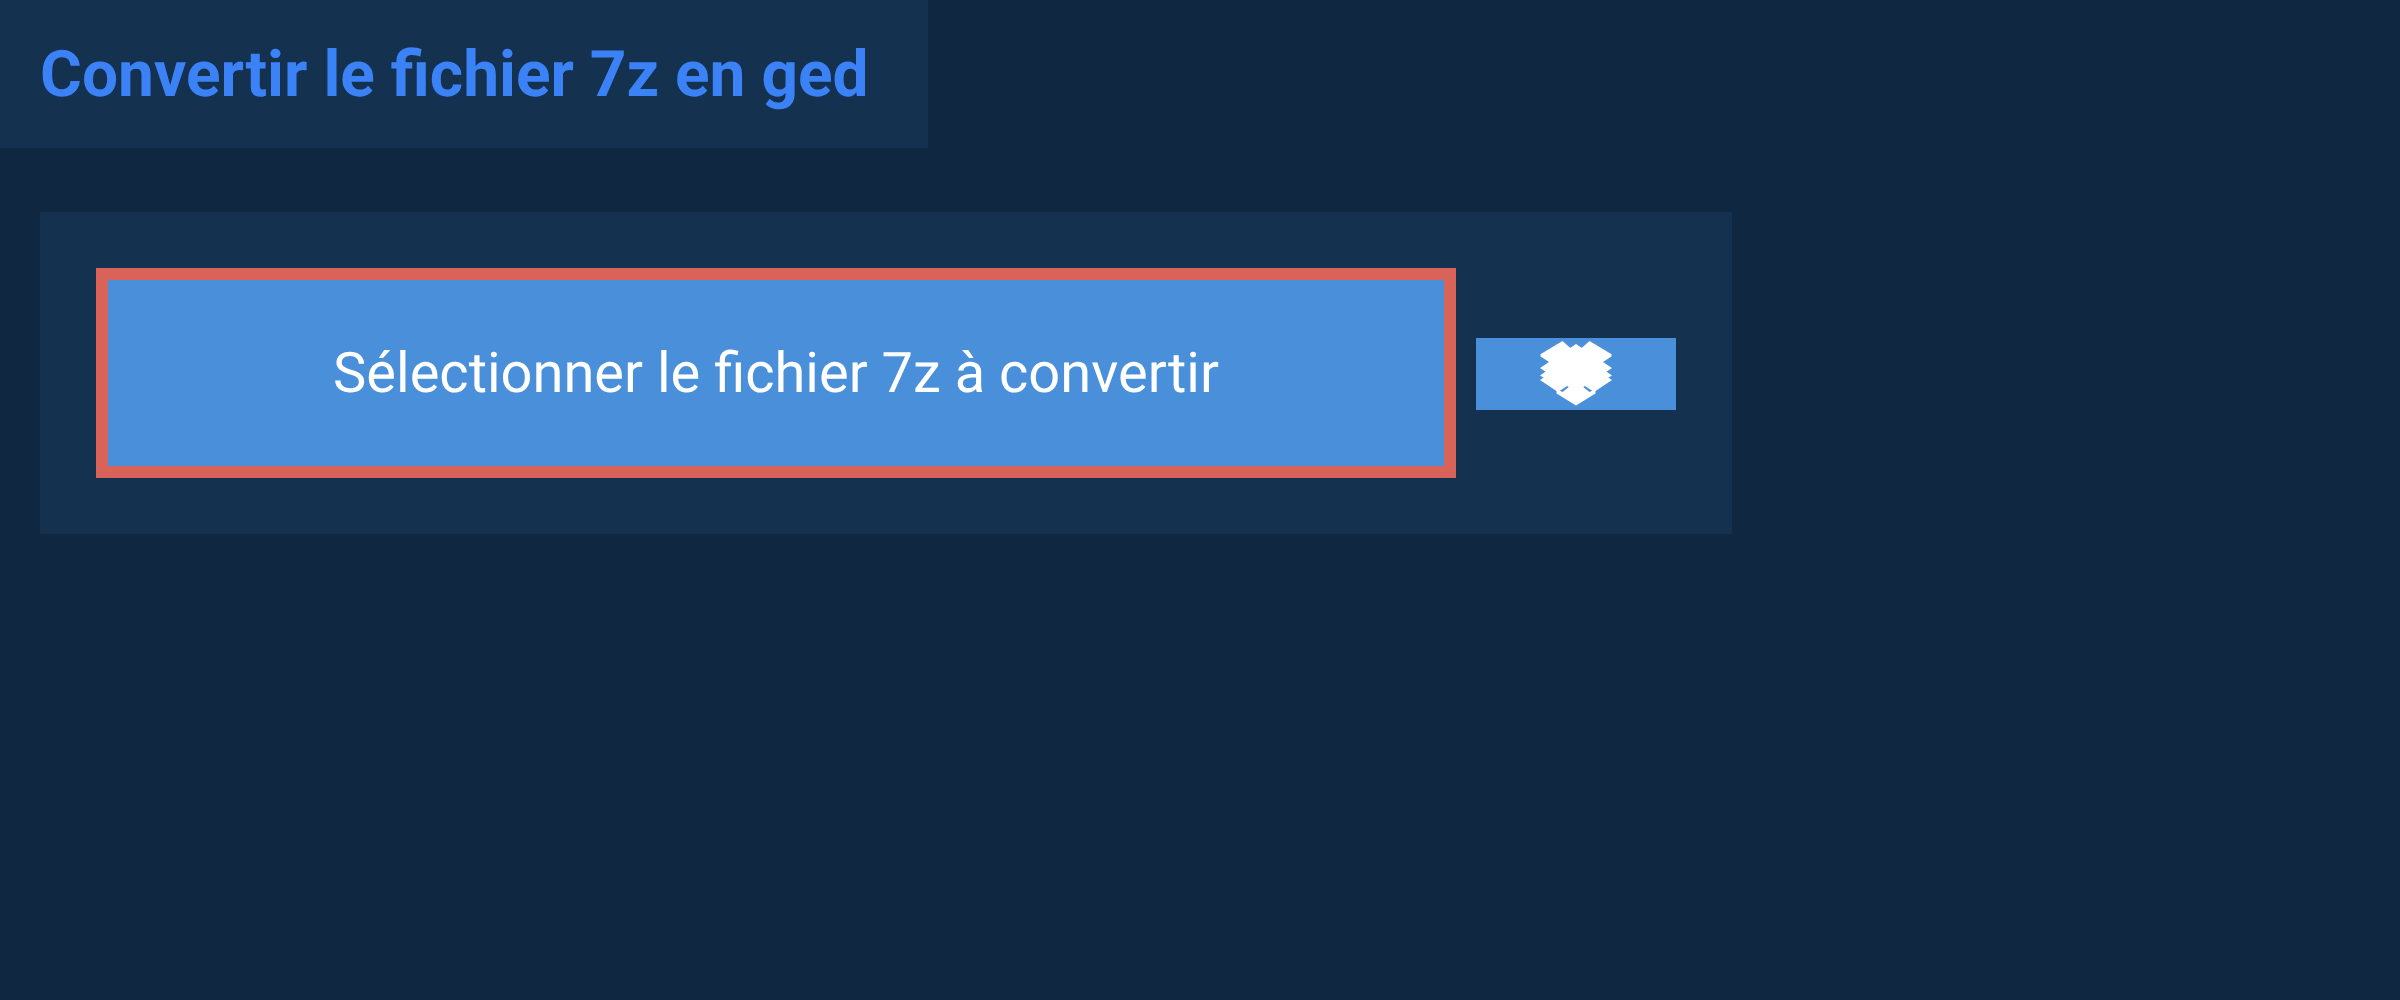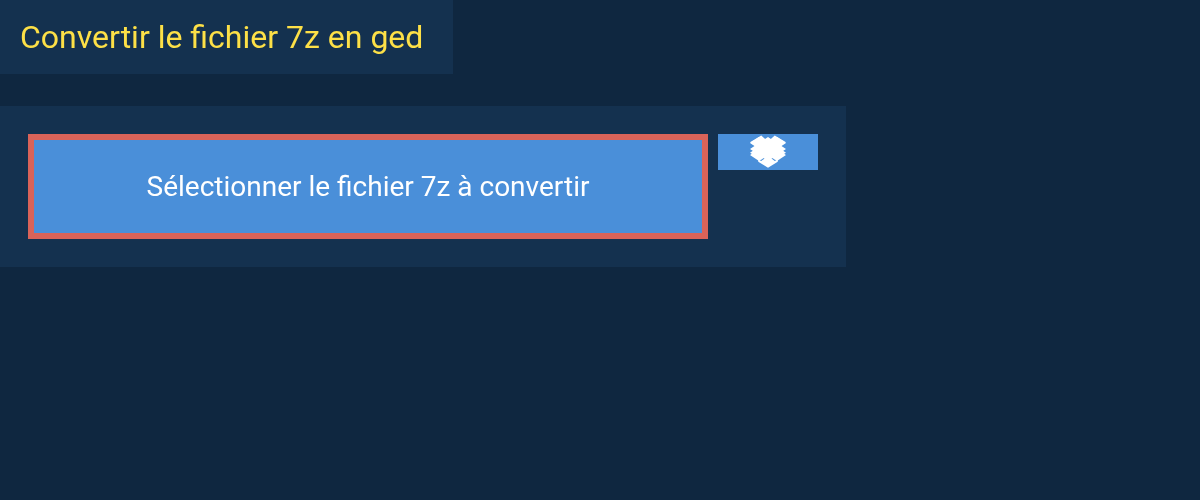--- a/index.html
+++ b/index.html
@@ -17,32 +17,33 @@
     .container {
       padding: 0;
     }
     .heading-bar {
       background: #14314f;
       display: inline-block;
       padding: 18px 30px 18px 20px;
       margin: 0;
     }
     .heading-bar h1 {
-      color: #fde047;
+      color: #3b82f6;
       font-size: 32px;
-      font-weight: 400;
+      font-weight: 700;
     }
     .upload-panel {
       background: #14314f;
       margin-top: 32px;
       padding: 28px;
       width: 846px;
       display: flex;
       gap: 10px;
-      align-items: flex-start;
+      align-items: center;
+      margin-left: 20px;
     }
     .select-button {
       flex: 1;
       background: #4a8fd9;
       border: 6px solid #d96359;
       color: #ffffff;
       font-size: 28px;
       font-weight: 400;
       padding: 30px 20px;
       cursor: pointer;

